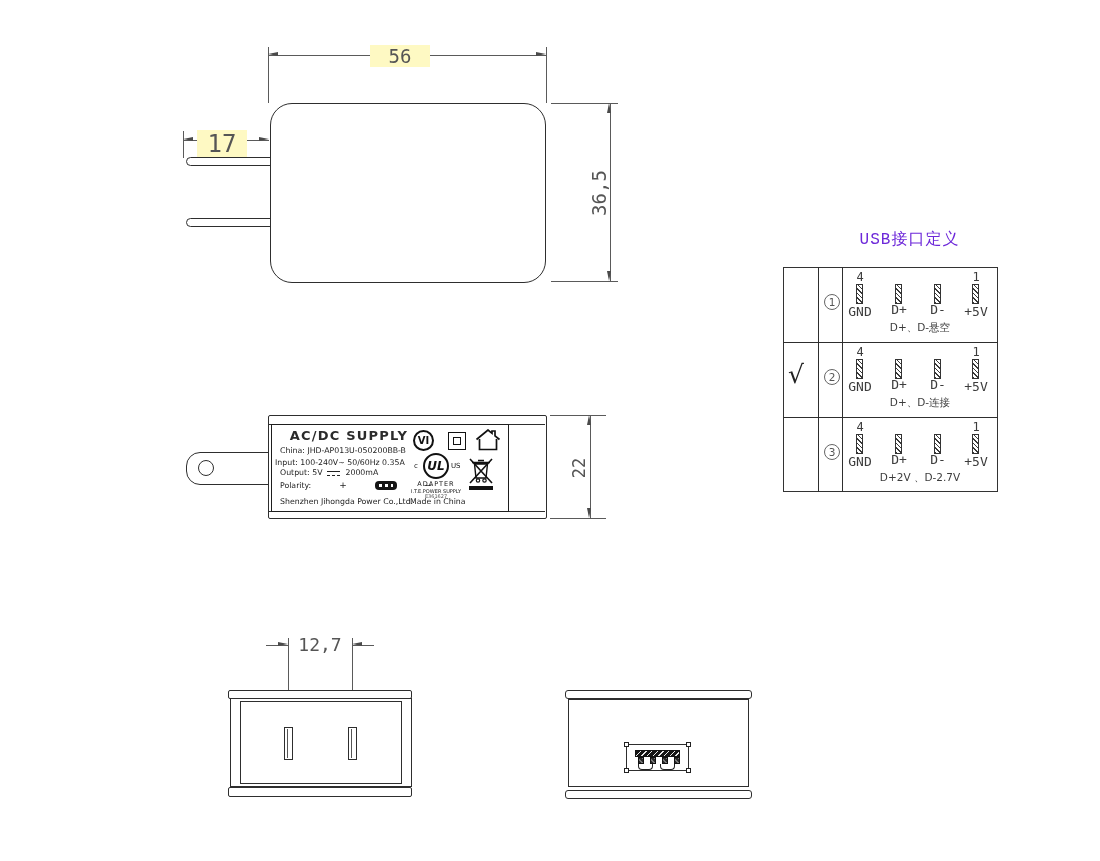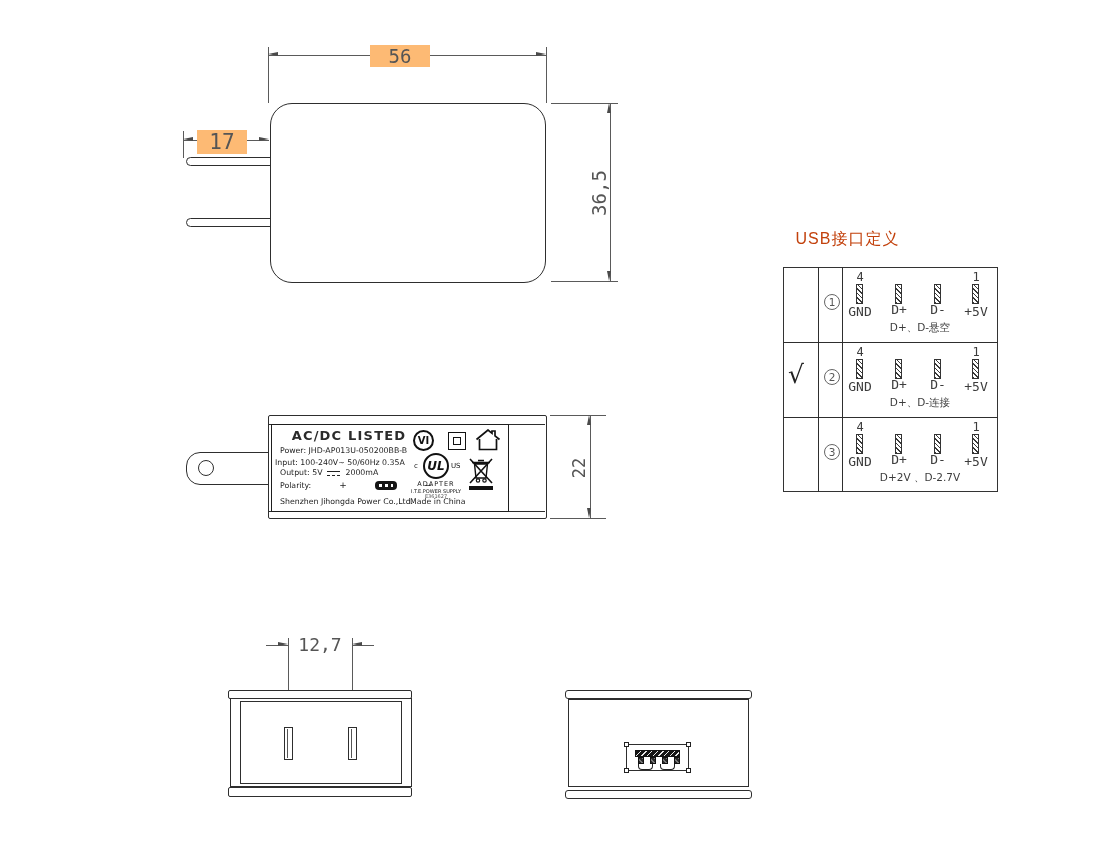--- a/index.html
+++ b/index.html
@@ -8,21 +8,21 @@
   
   .obj{position:absolute;border:1.5px solid #2e2e2e;background:#fff;box-sizing:border-box;}
   
   .lh{position:absolute;border-top:1px solid #5a5a5a;}
   .lv{position:absolute;border-left:1px solid #5a5a5a;}
   
   .olh{position:absolute;border-top:1.3px solid #2e2e2e;}
   .olv{position:absolute;border-left:1.3px solid #2e2e2e;}
   .dimtxt{position:absolute;font-family:"DejaVu Sans Mono","Liberation Mono",monospace;
           color:#555;text-align:center;white-space:nowrap;}
-  .bgw{background:#fdba74;}
+  .bgw{background:#fef9c3;}
   .vert{transform:rotate(-90deg);transform-origin:center center;}
   .arr{position:absolute;width:0;height:0;border-style:solid;}
   .arr.r{border-width:2.6px 0 2.6px 10px;border-color:transparent transparent transparent #4a4a4a;}
   .arr.l{border-width:2.6px 10px 2.6px 0;border-color:transparent #4a4a4a transparent transparent;}
   .arr.u{border-width:0 2.6px 10px 2.6px;border-color:transparent transparent #4a4a4a transparent;}
   .arr.d{border-width:10px 2.6px 0 2.6px;border-color:#4a4a4a transparent transparent transparent;}
   
   .lblpanel{position:absolute;left:271px;top:424px;width:238px;height:88px;border:1.5px solid #1e1e1e;
             background:#fff;box-sizing:border-box;z-index:5;}
   .lbl-title{position:absolute;left:12px;top:3px;width:130px;text-align:center;font-size:13px;
@@ -47,22 +47,22 @@
   .pin{position:absolute;width:7px;height:20px;border:1px solid #333;box-sizing:border-box;
        background:repeating-linear-gradient(45deg,#3a3a3a 0 1.2px,#fff 1.2px 3.2px);}
   .pinlbl{position:absolute;font-family:"DejaVu Sans Mono","Liberation Mono",monospace;
           font-size:13px;color:#3c3c3c;text-align:center;white-space:nowrap;}
   .pinno{position:absolute;font-family:"DejaVu Sans Mono","Liberation Mono",monospace;
          font-size:12px;color:#3c3c3c;text-align:center;}
   .note{position:absolute;font-size:10.5px;color:#3c3c3c;text-align:center;white-space:nowrap;}
   .cnum{position:absolute;width:16px;height:16px;border:1px solid #666;border-radius:50%;
         font-size:10.5px;line-height:15px;text-align:center;color:#555;box-sizing:border-box;}
   .chk{position:absolute;font-size:25px;color:#222;}
-  .tbltitle{position:absolute;left:740px;top:229px;width:215px;text-align:center;font-size:16px;
-            color:#c2410c;font-family:Liberation Sans, sans-serif;letter-spacing:1px;}
+  .tbltitle{position:absolute;left:802px;top:229px;width:215px;text-align:center;font-size:16px;
+            color:#6d28d9;font-family:Liberation Mono, monospace;letter-spacing:1px;}
   
   .slot{position:absolute;width:9px;height:33px;border:1.3px solid #2e2e2e;box-sizing:border-box;background:#fff;}
   .slot::after{content:"";position:absolute;left:2px;top:1px;bottom:1px;border-left:1px solid #555;}
   .contact{position:absolute;width:6px;height:7px;top:757px;
            background:repeating-linear-gradient(45deg,#2a2a2a 0 2px,#777 2px 3px);border:0.8px solid #111;box-sizing:border-box;}
   .foot{position:absolute;top:764px;width:15px;height:6px;border:1.2px solid #222;border-top:none;
         border-radius:0 0 4px 4px;box-sizing:border-box;background:#fff;}
   .notch{position:absolute;width:5px;height:5px;background:#fff;border:1px solid #222;box-sizing:border-box;}
 </style>
 </head>
@@ -75,21 +75,21 @@
     <div class="lv" style="left:546px;top:47px;height:56px;"></div>
     <div class="lh" style="left:268px;top:55px;width:278px;"></div>
     <div class="arr l" style="left:268px;top:52.4px;"></div>
     <div class="arr r" style="left:536px;top:52.4px;"></div>
     <div class="dimtxt bgw" style="left:370px;top:45px;width:60px;font-size:19px;">56</div>
 
     <div class="lv" style="left:183px;top:131px;height:27px;"></div>
     <div class="lh" style="left:183px;top:140px;width:86px;"></div>
     <div class="arr l" style="left:183px;top:137.4px;"></div>
     <div class="arr r" style="left:259px;top:137.4px;"></div>
-    <div class="dimtxt bgw" style="left:197px;top:130px;width:50px;font-size:21px;">17</div>
+    <div class="dimtxt bgw" style="left:197px;top:130px;width:50px;font-size:24px;">17</div>
 
     <div class="obj" style="left:186px;top:157px;width:86px;height:9px;border-radius:4.5px 0 0 4.5px;border-width:1.3px;"></div>
     <div class="obj" style="left:186px;top:218px;width:86px;height:9px;border-radius:4.5px 0 0 4.5px;border-width:1.3px;"></div>
     <div class="obj" style="left:270px;top:103px;width:276px;height:180px;border-radius:22px;"></div>
 
     <div class="lh" style="left:551px;top:103px;width:67px;"></div>
     <div class="lh" style="left:551px;top:281px;width:67px;"></div>
     <div class="lv" style="left:610px;top:103px;height:178px;"></div>
     <div class="arr u" style="left:607.4px;top:103px;"></div>
     <div class="arr d" style="left:607.4px;top:271px;"></div>
@@ -97,22 +97,22 @@
   </div>
 
   <div>
     <div class="obj" style="left:186px;top:452px;width:84px;height:33px;border-radius:14px 0 0 14px;"></div>
     <div class="obj" style="left:198px;top:460px;width:16px;height:16px;border-radius:50%;border-width:1.3px;"></div>
     <div class="obj" style="left:268px;top:415px;width:279px;height:104px;border-radius:2px;"></div>
     <div class="olh" style="left:269px;top:424px;width:276px;"></div>
     <div class="olh" style="left:269px;top:511px;width:276px;"></div>
 
     <div class="lblpanel">
-      <div class="lbl-title">AC/DC  LISTED</div>
-      <div class="lbl-sm" style="left:8px;top:21px;">Power: JHD-AP013U-050200BB-B</div>
+      <div class="lbl-title">AC/DC  SUPPLY</div>
+      <div class="lbl-sm" style="left:8px;top:21px;">China: JHD-AP013U-050200BB-B</div>
       <div class="lbl-sm" style="left:3px;top:33px;">Input: 100-240V~  50/60Hz  0.35A</div>
       <div class="lbl-row" style="left:8px;top:43px;align-items:flex-end;">
         <span>Output: 5V</span>
           <span class="dc"></span>
           <span>2000mA</span>
       </div>
       <div class="lbl-row" style="left:8px;top:55px;gap:28px;">
         <span>Polarity:</span>
         <span style="font-size:9px;">+</span>
         <span class="usbplug"></span>

